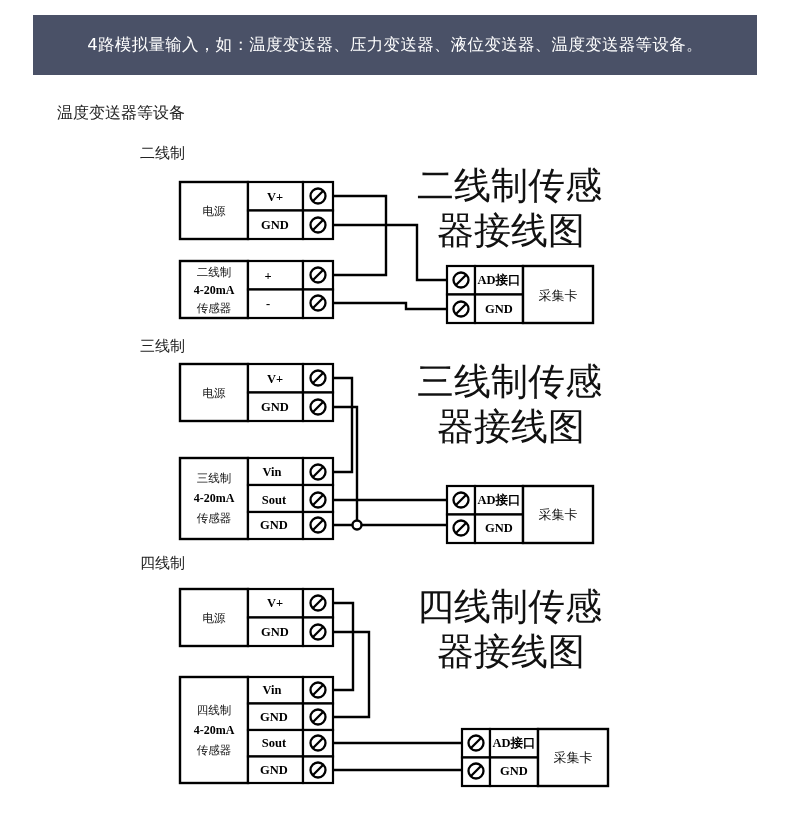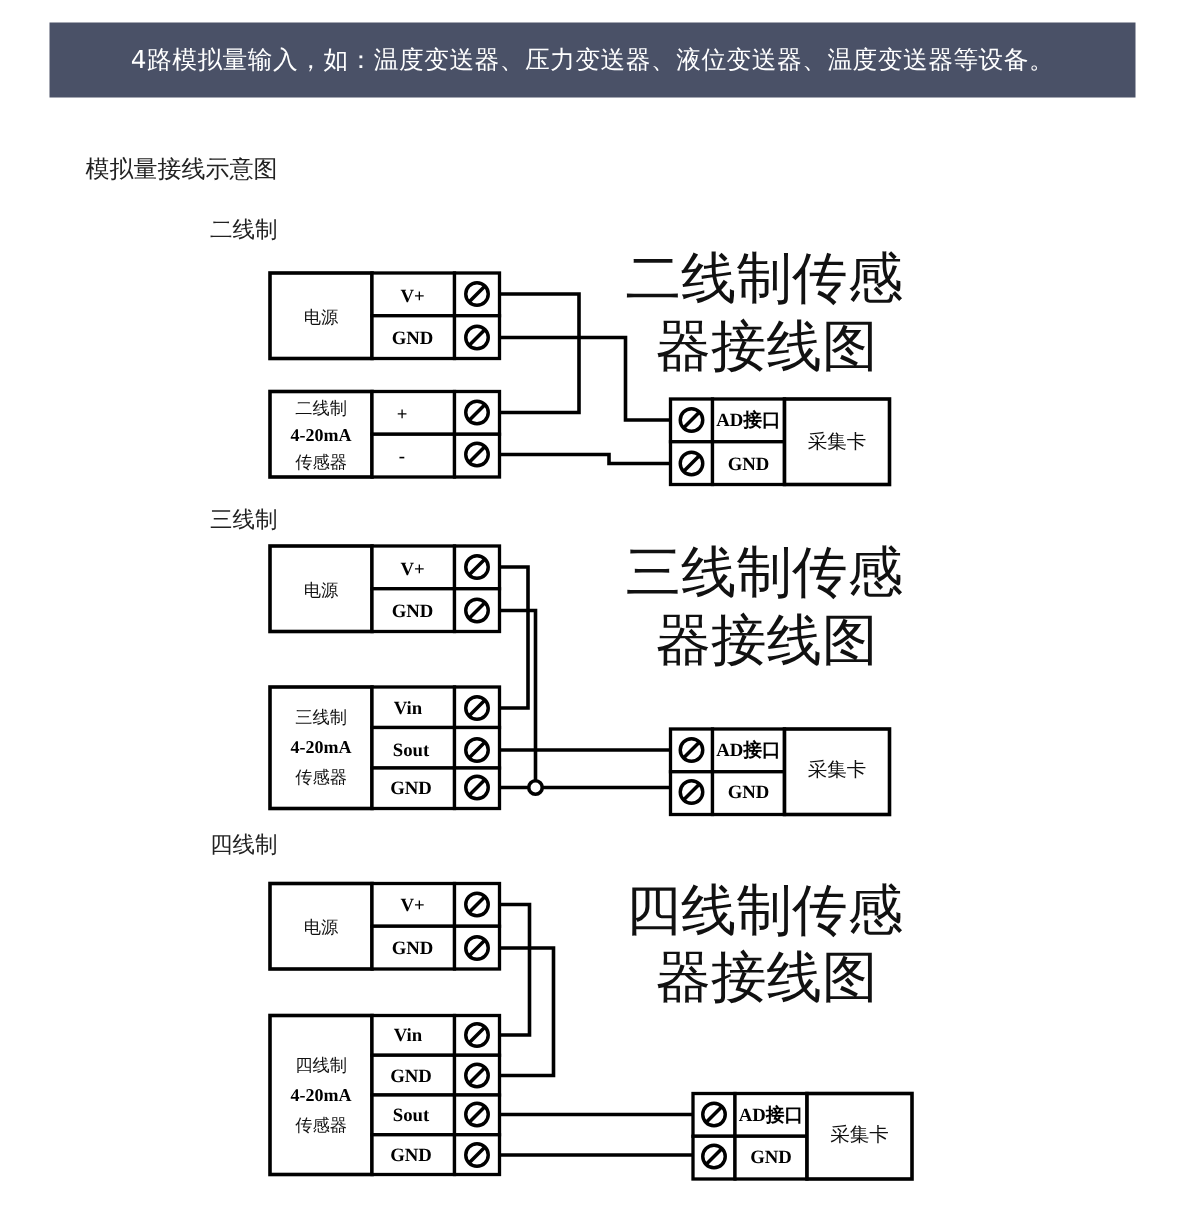--- a/index.html
+++ b/index.html
@@ -5,21 +5,21 @@
   html,body{margin:0;padding:0;}
   body{
     width:790px;height:816px;
     background:#ffffff;
     font-family:"Liberation Sans","DejaVu Sans",sans-serif;
     color:#000;
     overflow:hidden;
     position:relative;
   }
   .banner{
-    position:absolute;left:33px;top:15px;width:724px;height:50px;
+    position:absolute;left:33px;top:15px;width:724px;height:60px;
     background:#4a5167;
     display:flex;align-items:center;justify-content:center;
     box-sizing:border-box;
     text-align:center;
   }
   .banner-text{
     color:#ffffff;
     font-size:16.5px;
     font-family:"DejaVu Sans","Liberation Sans",sans-serif;
     letter-spacing:.3px;
@@ -79,21 +79,21 @@
   .screw-s{stroke:#000;stroke-width:2.3;}
   .dot{fill:#ffffff;stroke:#000;stroke-width:2.4;}
 </style>
 </head>
 <body>
 
 <div class="banner">
   <span class="banner-text">4路模拟量输入，如：温度变送器、压力变送器、液位变送器、温度变送器等设备。</span>
 </div>
 
-<div class="section-title">模拟量接线示意图</div>
+<div class="section-title">温度变送器等设备</div>
 
 <div class="diagram-label" id="lbl1">二线制</div>
 <div class="diagram-label" id="lbl2">三线制</div>
 <div class="diagram-label" id="lbl3">四线制</div>
 
 <svg class="dg" id="dg1" viewBox="0 0 790 165" width="790" height="165">
 
   <path class="wire" d="M333 26 L386 26 L386 105 L333 105"></path>
 
   <path class="wire" d="M333 55 L417 55 L417 110 L447 110"></path>

